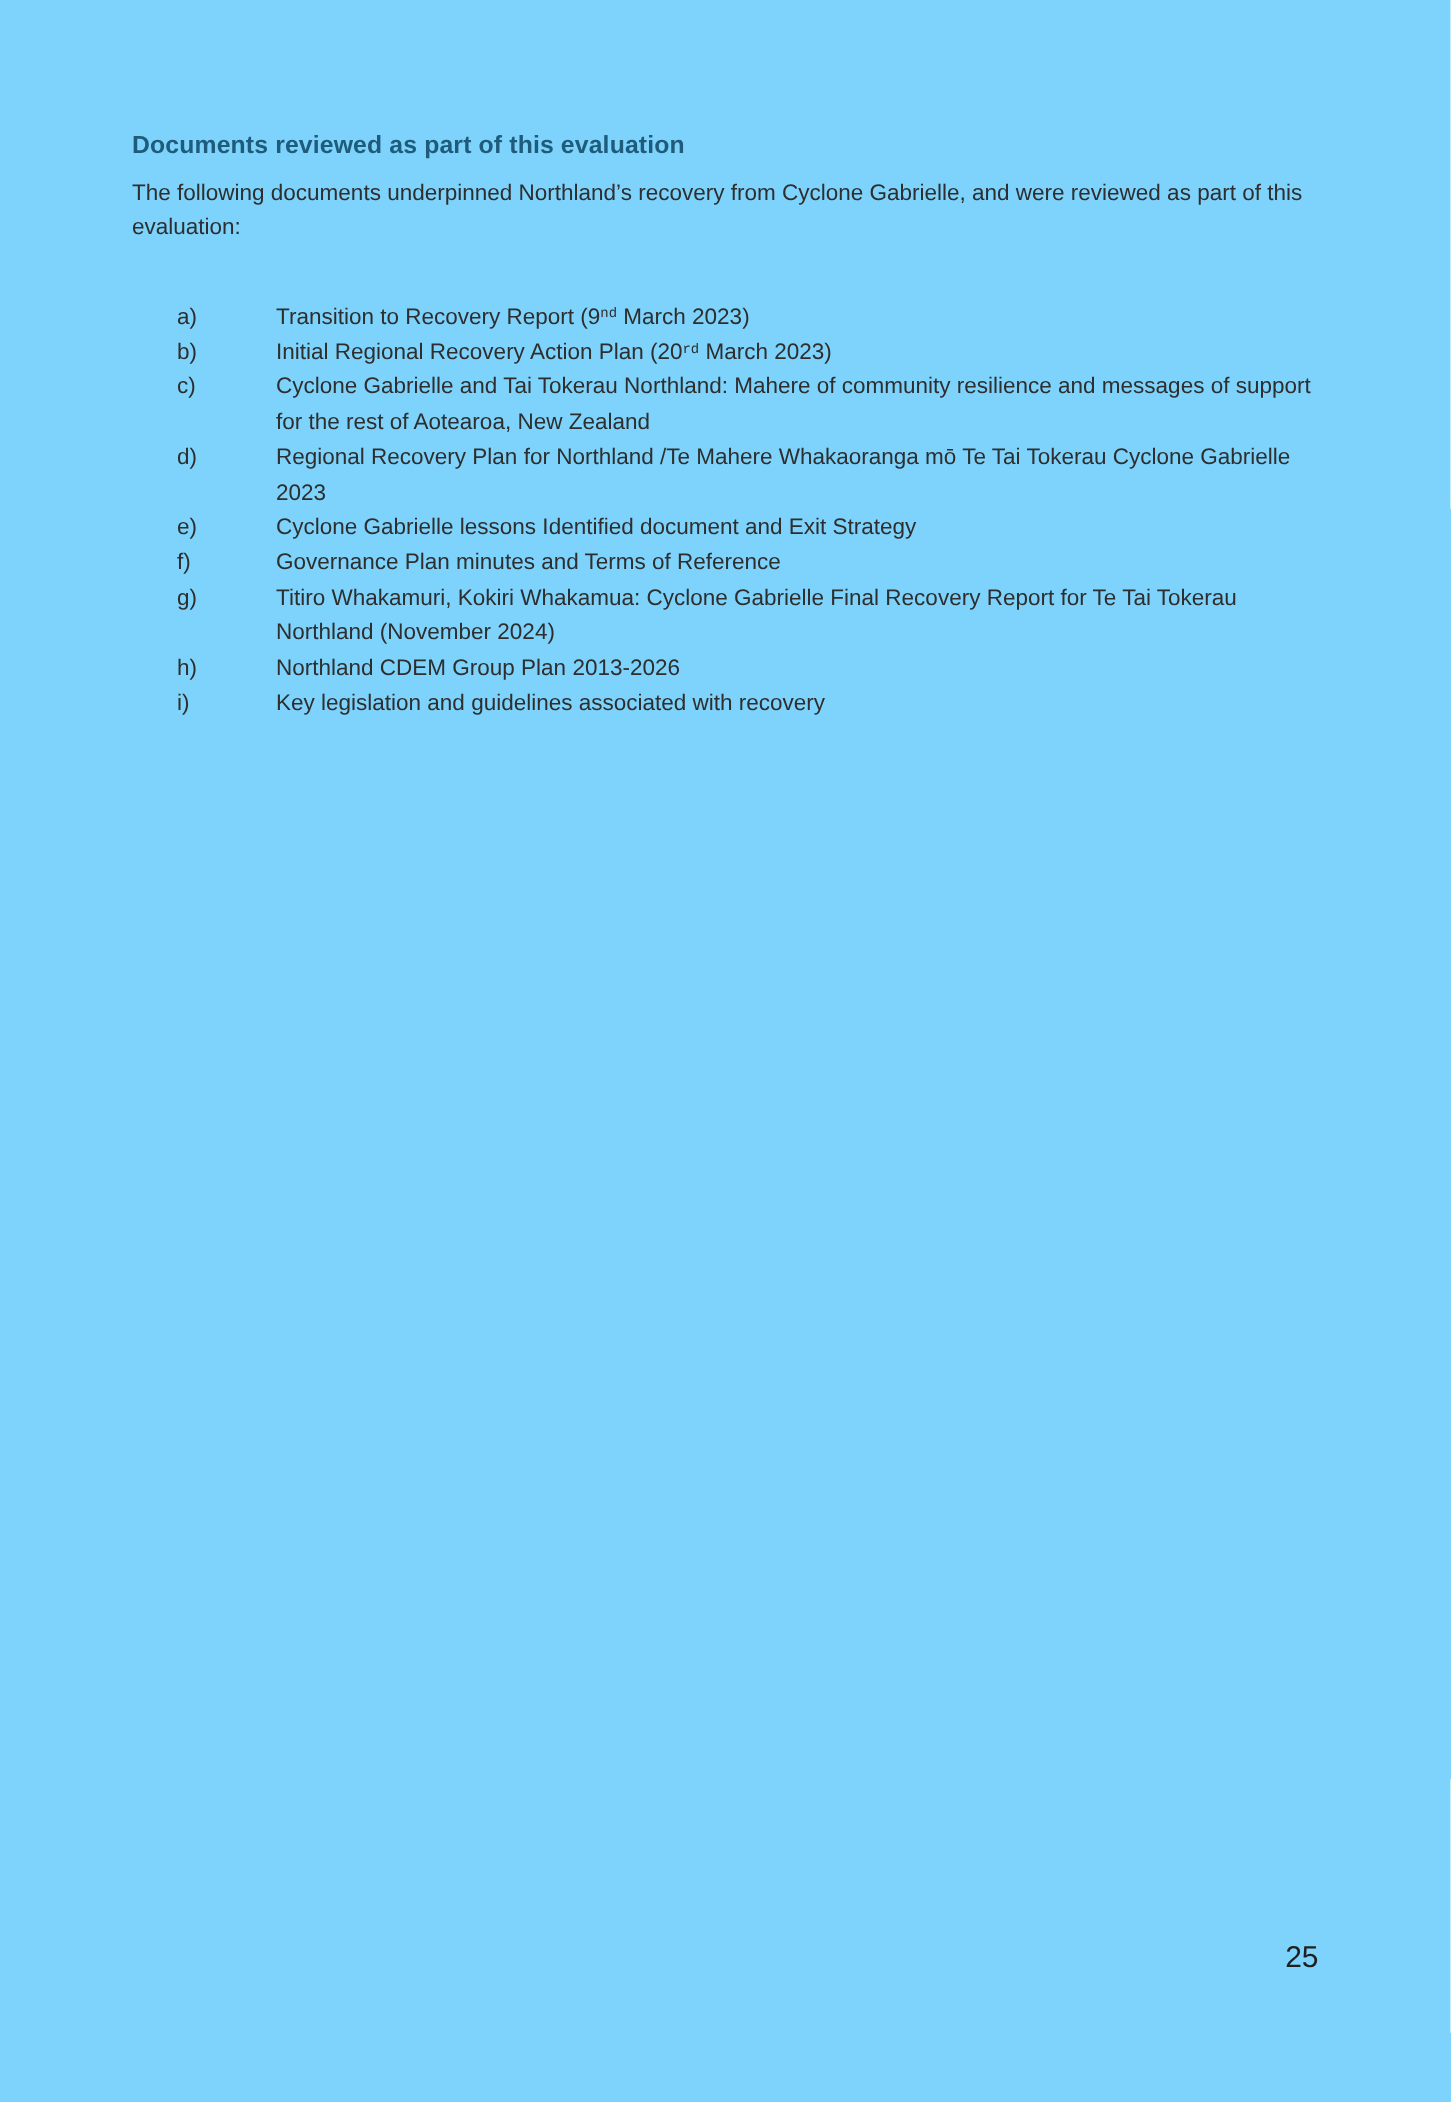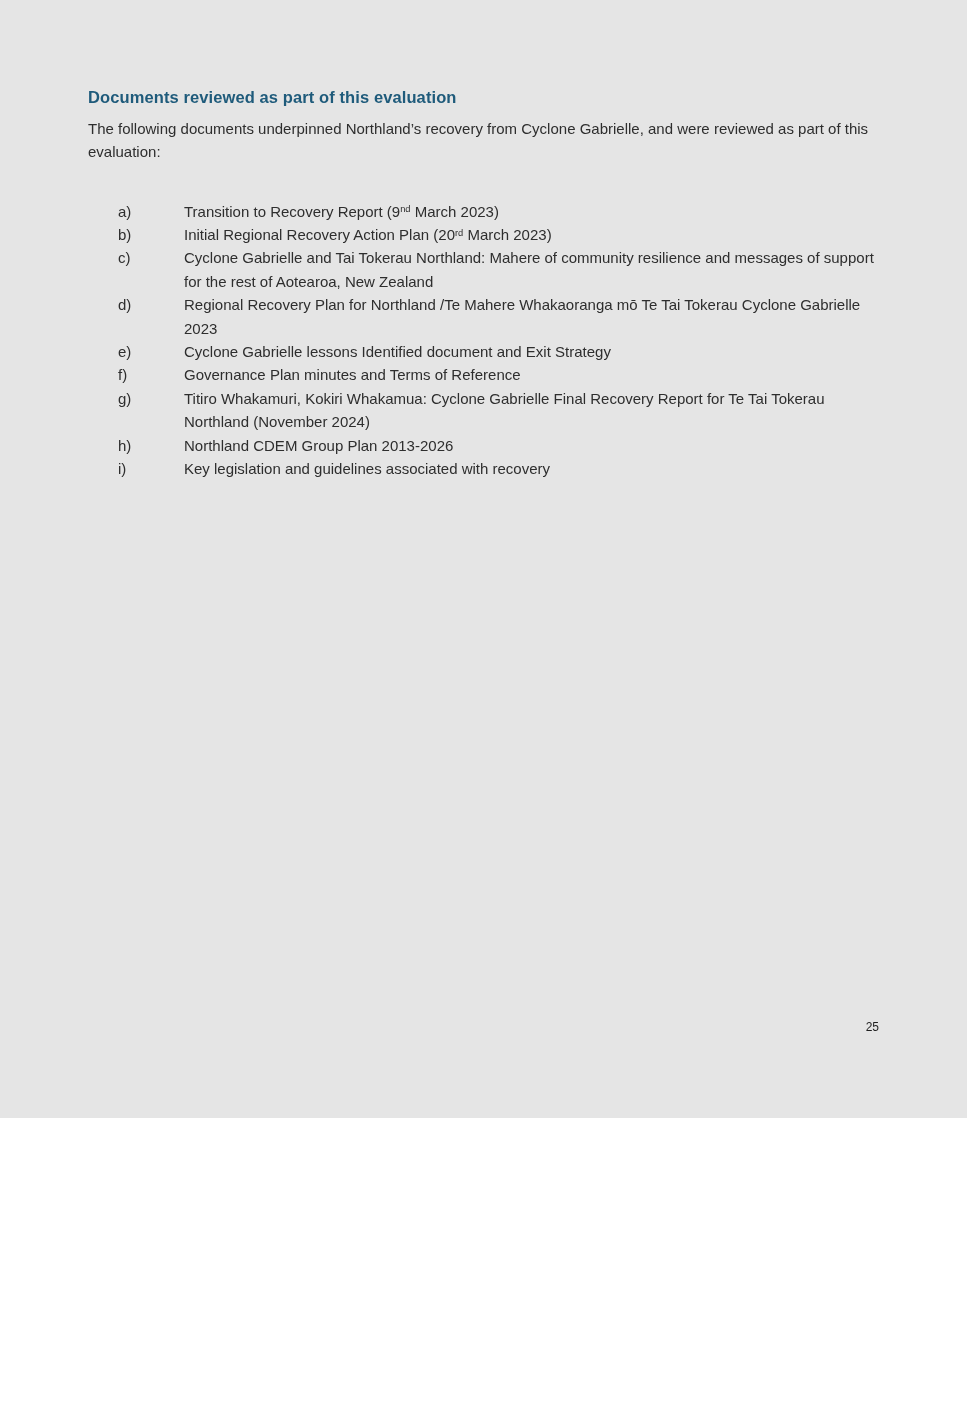--- a/index.html
+++ b/index.html
@@ -1,22 +1,22 @@
 <!DOCTYPE html>
 <html><head>
 <meta charset="utf-8">
 <style>
   * { margin: 0; padding: 0; box-sizing: border-box; }
   html, body { background: #ffffff; }
   body { font-family: "Liberation Sans", "DejaVu Sans", sans-serif; }
   .page {
     position: relative;
     width: 967px;
-    height: 1118px;
-    background: #e5e5e5;
+    height: 1401px;
+    background: #7dd3fc;
     overflow: hidden;
   }
   .content {
     position: absolute;
     top: 88px;
     left: 88px;
     right: 92px;
   }
   .heading {
     font-size: 16.5px;
@@ -45,26 +45,27 @@
   }
   .doc-text {
     flex: 1 1 auto;
   }
   .doc-text sup {
     font-size: 0.62em;
     line-height: 0;
     vertical-align: baseline;
     position: relative;
     top: -0.45em;
+    font-family: Liberation Mono, monospace;
   }
   .page-number {
     position: absolute;
     right: 88px;
     bottom: 84px;
-    font-size: 12px;
+    font-size: 20px;
     color: #1f1f1f;
   }
 </style>
 </head>
 <body>
 
 <div class="page">
   <div class="content">
     <h1 class="heading" style="color: rgb(31, 91, 123);">Documents reviewed as part of this evaluation</h1>
     <p class="intro">The following documents underpinned Northland’s recovery from Cyclone Gabrielle, and were reviewed as part of this evaluation:</p>

